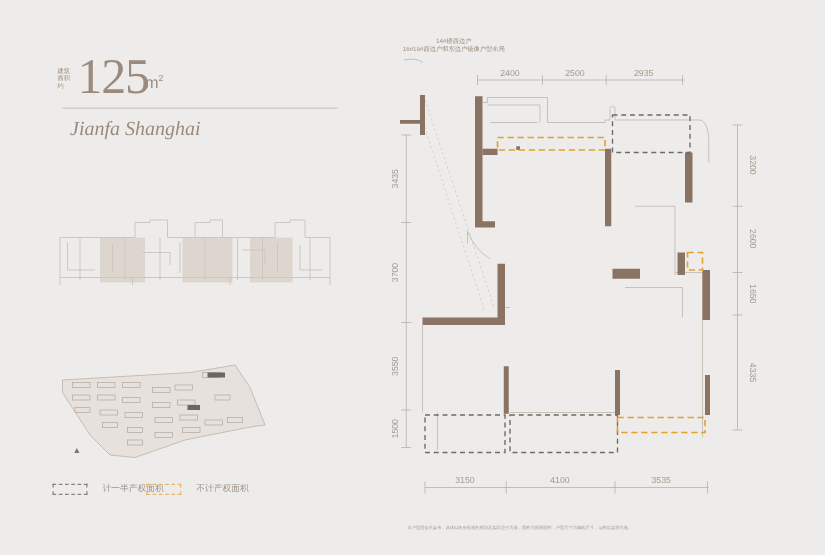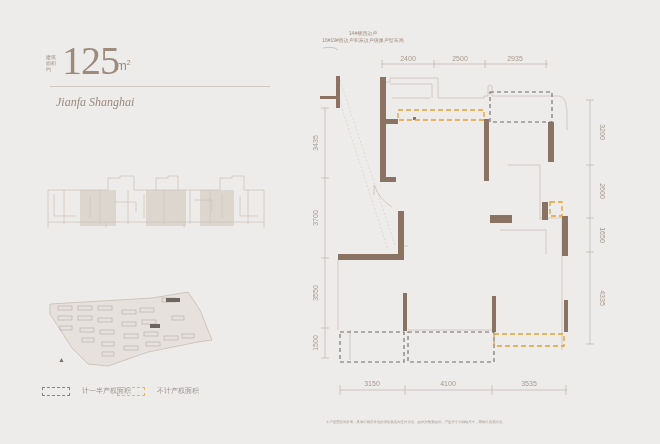--- a/index.html
+++ b/index.html
@@ -3,21 +3,21 @@
 <meta charset="utf-8">
 <style>
   html,body{margin:0;padding:0;}
   body{width:660px;height:444px;background:#eeecea;position:relative;overflow:hidden;font-family:"Liberation Sans",sans-serif;color:#8f7d6d;}
   .abs{position:absolute;}
   .area-label{left:46px;top:54px;font-size:5px;line-height:6px;color:#9a8878;width:14px;}
   .area-num{left:62px;top:41px;font-family:"Liberation Serif",serif;font-size:40px;color:#9c8b7c;letter-spacing:-1px;line-height:40px;}
   .area-unit{left:116px;top:58px;font-family:"Liberation Sans",sans-serif;font-size:13px;color:#9c8b7c;}
   .area-unit sup{font-size:7px;}
   .hr{left:50px;top:86px;width:220px;height:1px;background:#cfc8c0;}
-  .script{left:56px;top:95px;font-family:"Liberation Serif",serif;font-style:italic;font-size:12px;color:#9a8a7c;}
+  .script{left:56px;top:95px;font-family:"Liberation Serif",serif;font-style:italic;font-size:16px;color:#9a8a7c;}
   .legend{top:386px;font-size:7px;color:#9c928a;}
   .legend-box{width:28px;height:9px;box-sizing:border-box;}
   .note{left:326px;top:420px;width:270px;font-size:3.4px;line-height:5px;color:#a59a90;}
   .callout{left:318px;top:30px;font-size:5px;line-height:7px;color:#a08f80;text-align:center;width:90px;}
   svg text{font-family:"Liberation Sans",sans-serif;}
 </style>
 </head>
 <body>
 
 <div class="abs area-label">建筑面积约</div>

